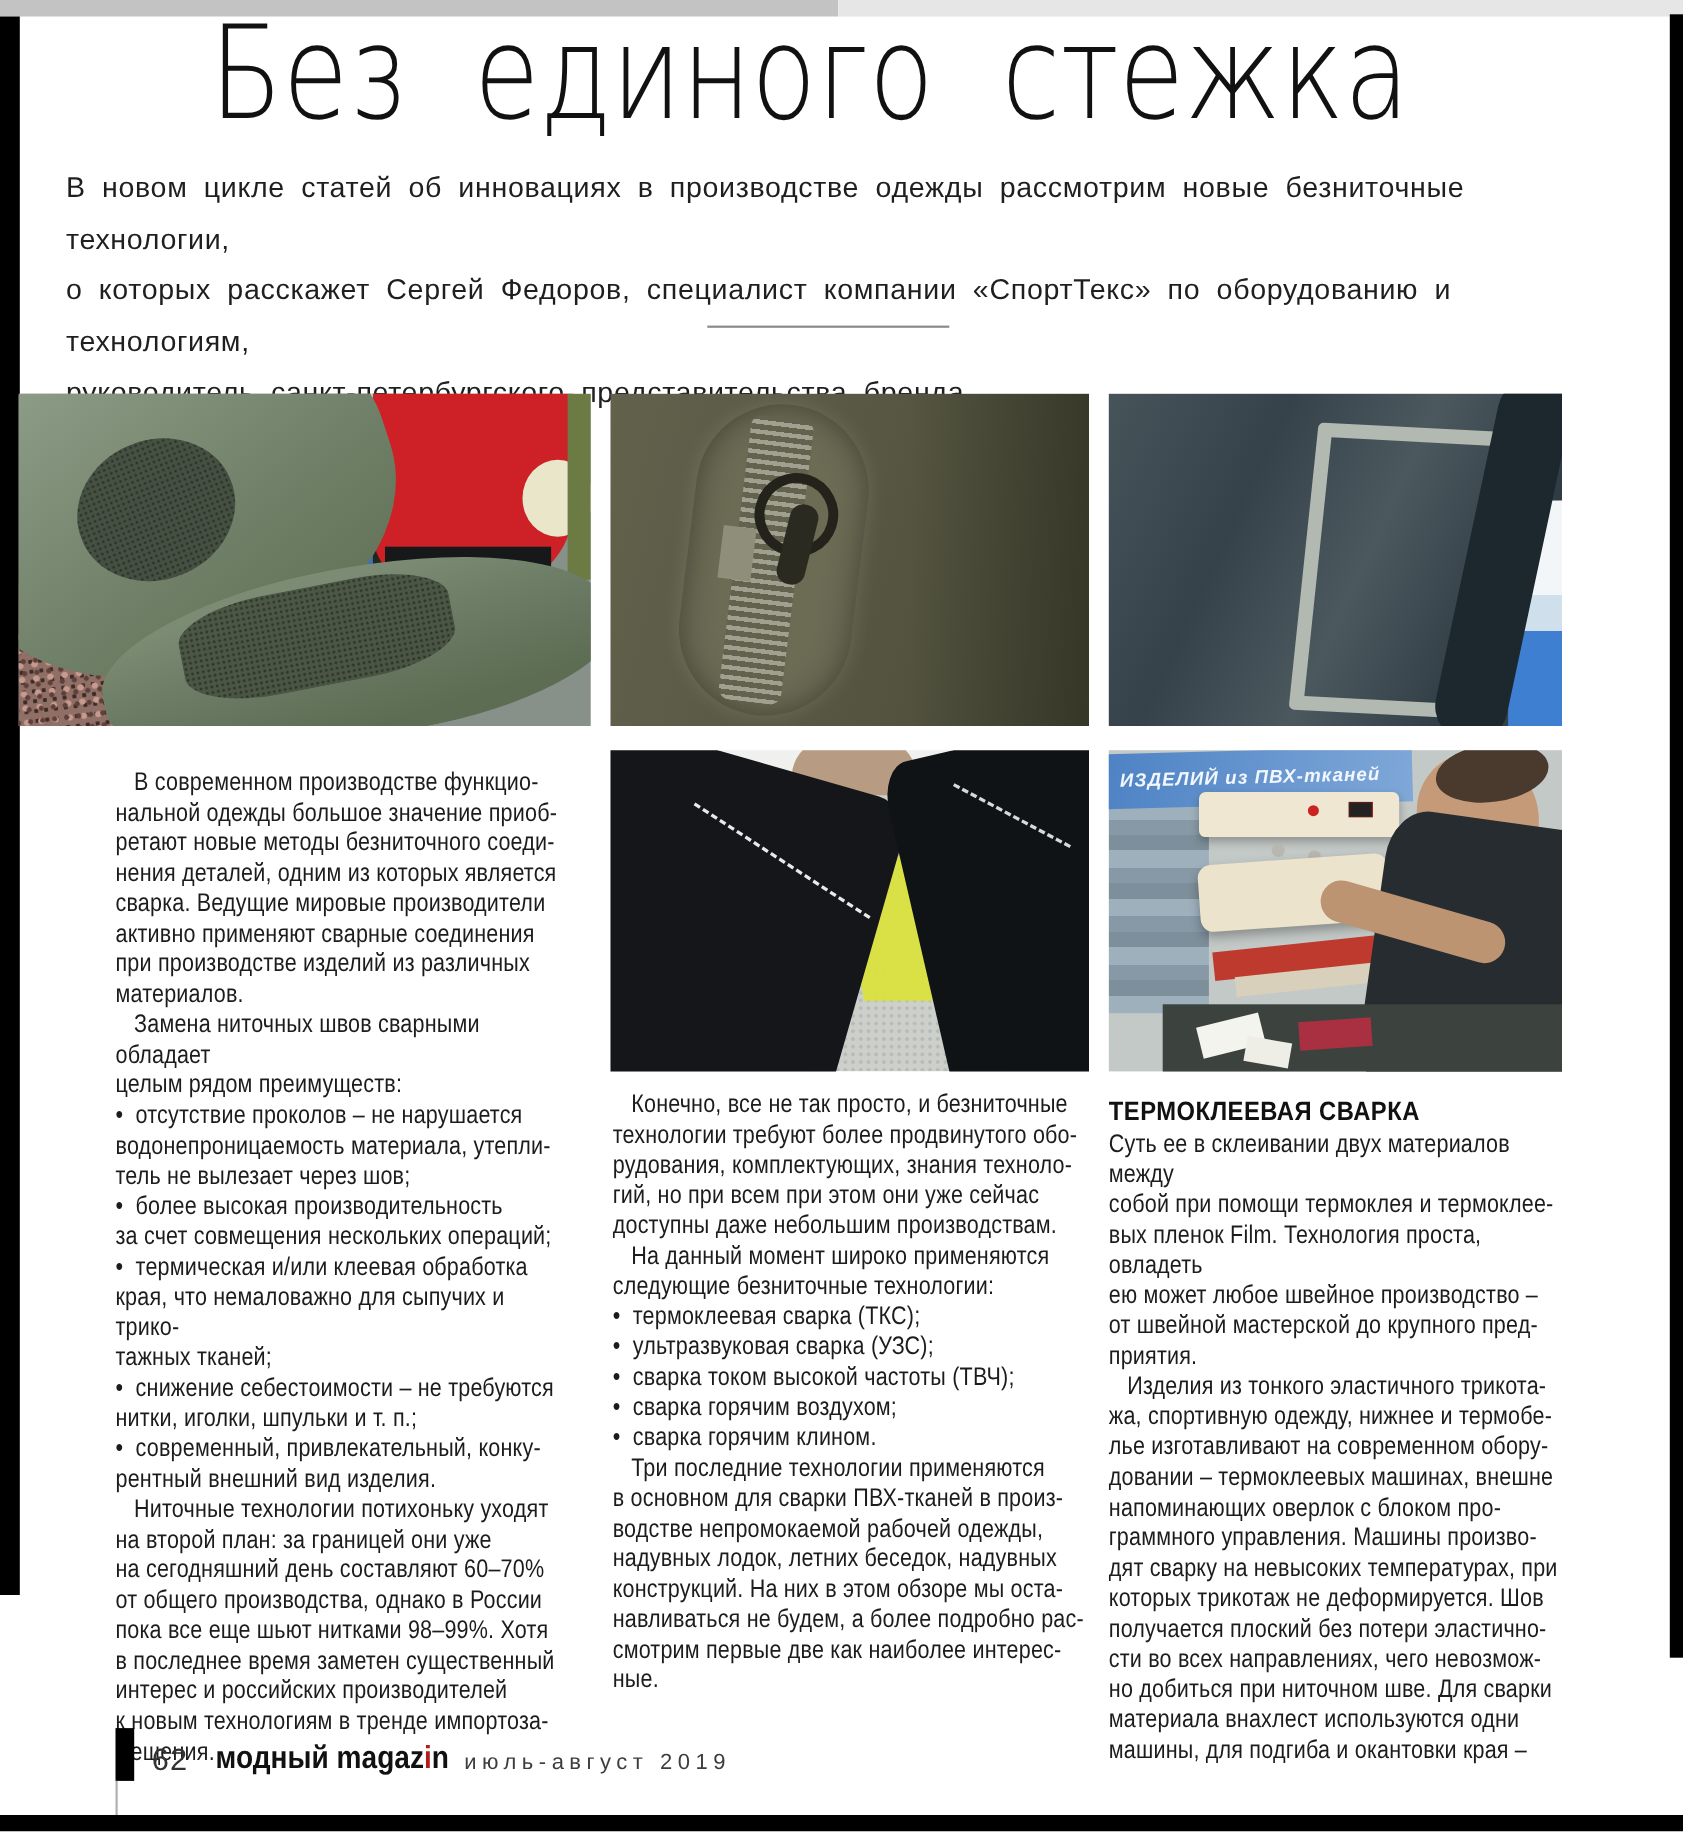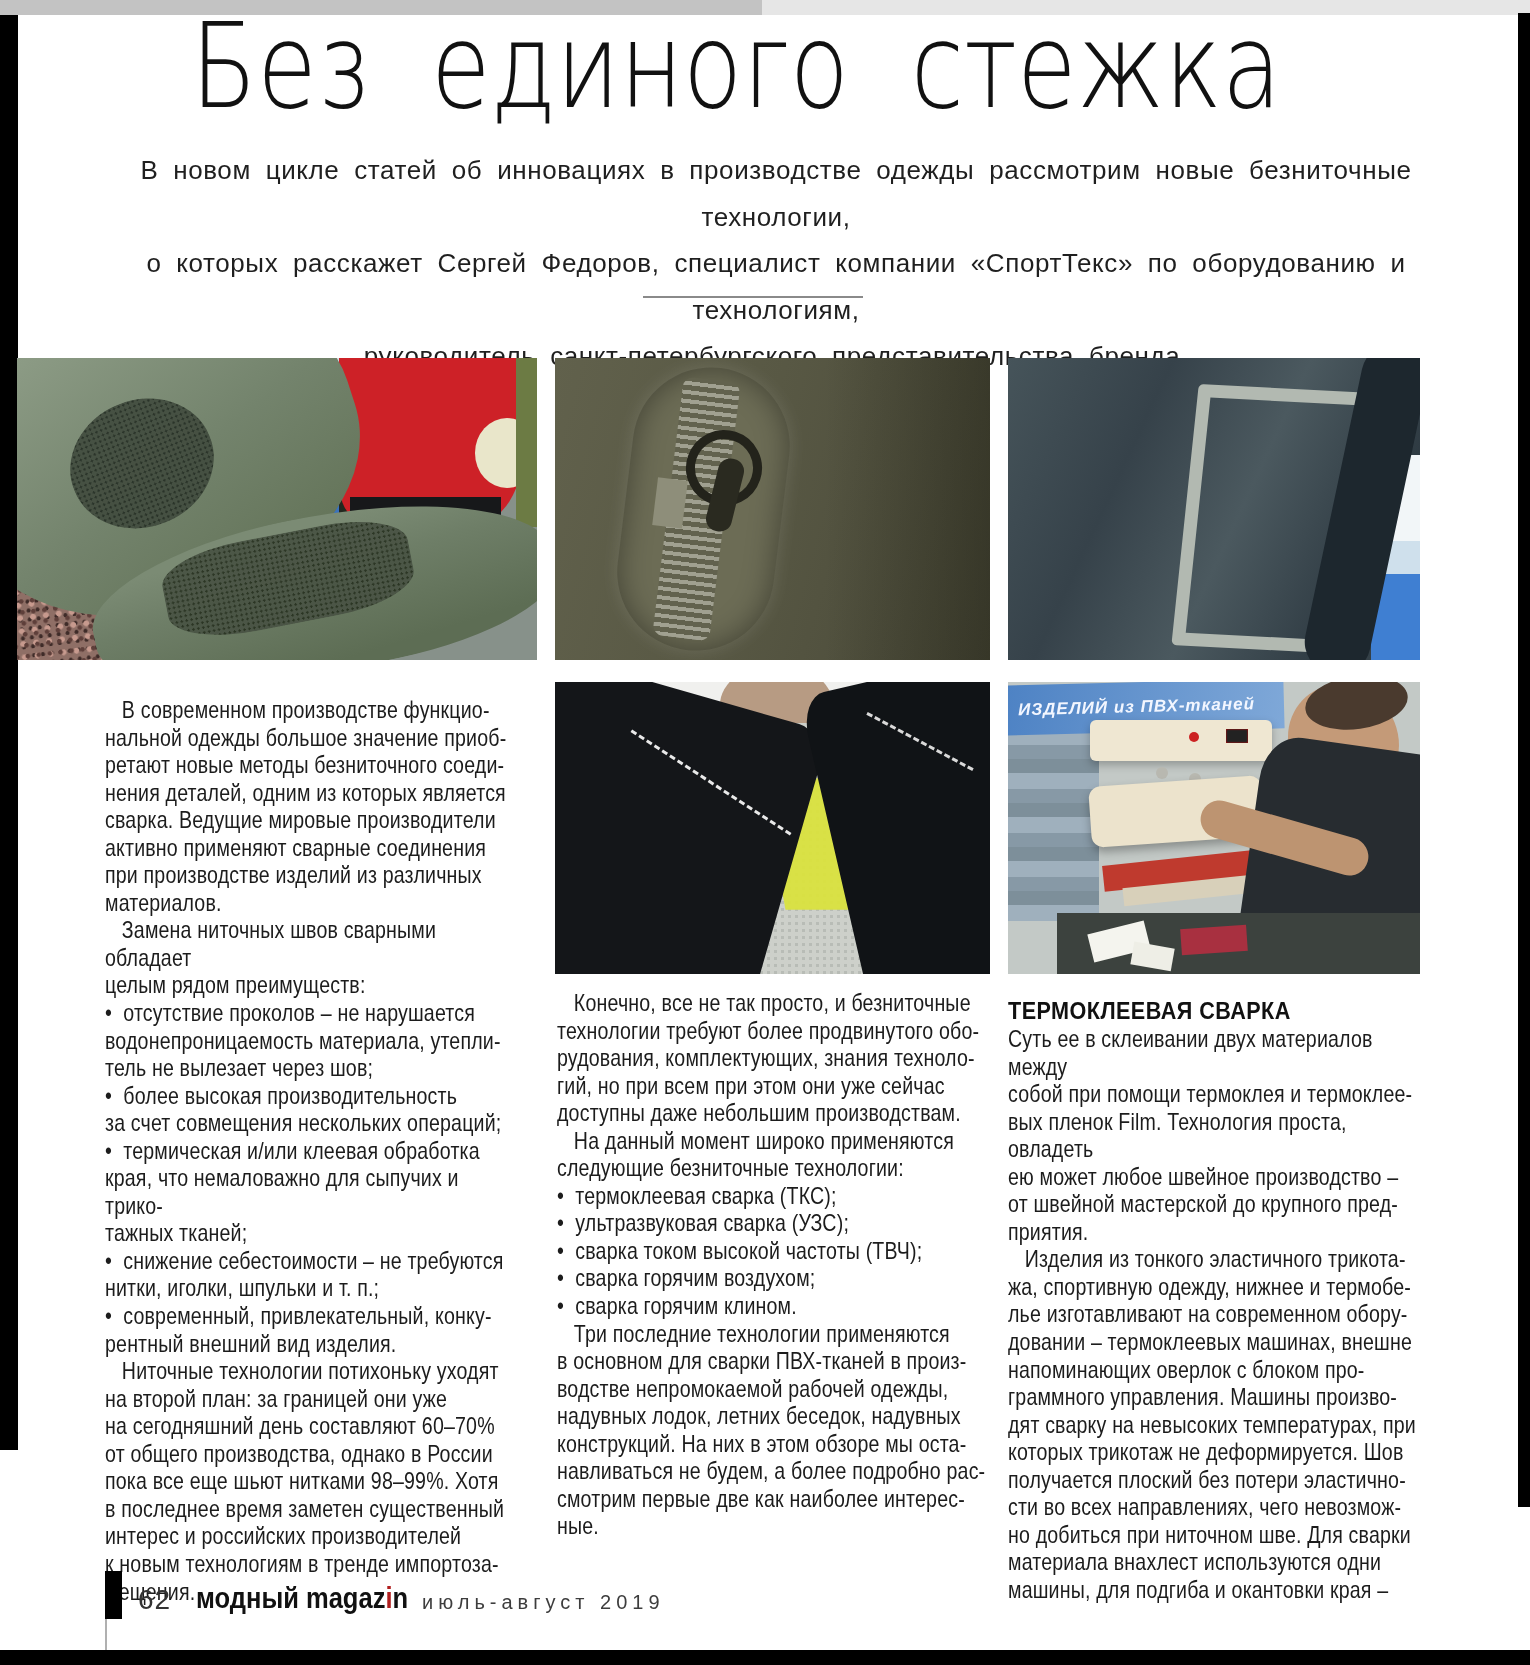--- a/index.html
+++ b/index.html
@@ -19,21 +19,21 @@
   
   .title {
     left:18px; top:8px; width:1436px; text-align:center;
     font-family:"DejaVu Sans","Liberation Sans",sans-serif;
     font-weight:200; font-size:118px; line-height:116px; color:#111;
     word-spacing:38px; letter-spacing:0;
     transform:scaleX(0.82); transform-origin:50% 0;
     white-space:nowrap;
   }
   .intro {
-    left:60px; top:147px; width:1432px; text-align:center;
+    left:60px; top:147px; width:1432px; 
     font-weight:300; font-size:26px; line-height:46.5px; color:#1f1f1f;
     letter-spacing:0.6px; word-spacing:7px; white-space:pre-line;
   }
   .divider { left:643px; top:296px; width:220px; height:0; border-top:2px solid #8a8a8a; }
 
   
   .photo { position:absolute; overflow:hidden; background:#9a9a92; }
   .photo * { position:absolute; }
   .ph1 { left:17px;  top:358px; width:520px; height:302px; background:#87918a; }
   .ph2 { left:555px; top:358px; width:435px; height:302px;

